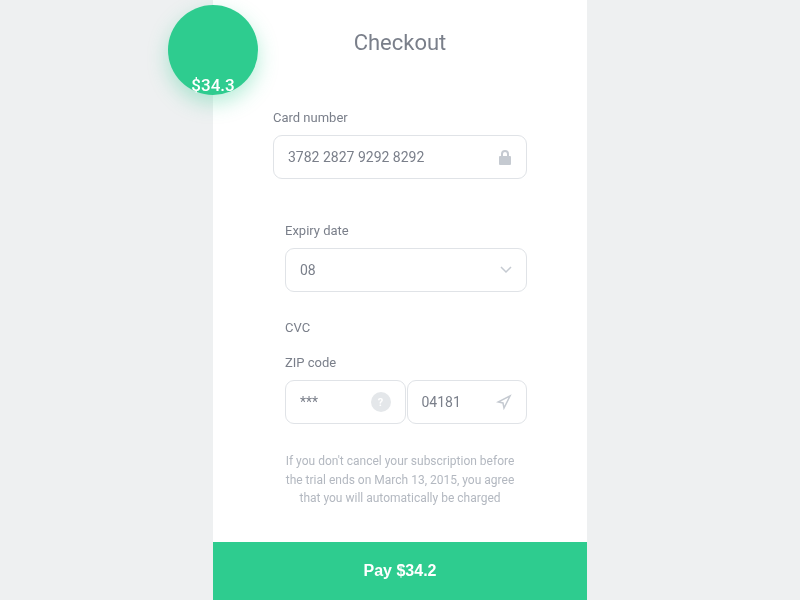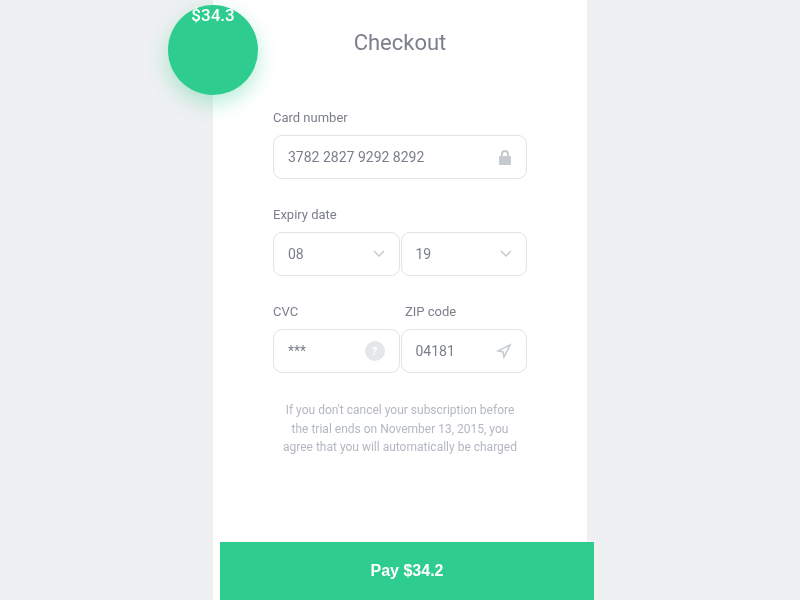--- a/index.html
+++ b/index.html
@@ -23,21 +23,21 @@
     }
     .price-badge {
       position: absolute;
       top: 5px;
       left: -45px;
       width: 90px;
       height: 90px;
       background: #2ecc8f;
       border-radius: 50%;
       display: flex;
-      align-items: flex-start;
+      align-items: flex-end;
       justify-content: center;
       color: #fff;
       font-size: 17px;
       font-weight: 500;
       box-shadow: 0 8px 20px rgba(46, 204, 143, 0.35);
     }
     .content {
       padding: 30px 60px 0 60px;
       flex: 1;
     }
@@ -68,30 +68,31 @@
     .field-value {
       flex: 1;
       font-size: 14px;
       color: #7a7f8a;
       font-weight: 400;
       border: none;
       outline: none;
       background: transparent;
     }
     .field-group {
-      margin-bottom: 28px;
+      margin-bottom: 44px;
     }
     .row {
       display: flex;
       gap: 1px;
     }
-    .row-wrap { margin-bottom: 28px; }
+    .row-wrap { margin-bottom: 28px; margin-left: 12px; }
     .row-labels {
       display: flex;
       gap: 10px;
+      flex-direction: column;
     }
     .row-labels > div { flex: 1; }
     .icon-slot {
       display: flex;
       align-items: center;
       justify-content: center;
       color: #c5cad1;
     }
     .lock-icon svg { width: 14px; height: 16px; }
     .chevron-icon svg { width: 12px; height: 8px; }
@@ -120,21 +121,20 @@
       background: #2ecc8f;
       color: #fff;
       display: flex;
       align-items: center;
       justify-content: center;
       font-size: 16px;
       font-weight: 600;
       cursor: pointer;
       border: none;
       width: 100%;
-      margin-left: 7px;
     }
   </style>
 </head>
 <body>
 
 <div class="card">
 
   <div class="price-badge">
     <span>$34.3</span>
   </div>
@@ -152,28 +152,20 @@
             </svg>
         </span>
       </div>
     </div>
 
     <div class="row-wrap">
       <span class="label">Expiry date</span>
       <div class="row">
         <div class="field" style="flex:1">
           <span class="field-value">08</span>
-          <span class="icon-slot chevron-icon">
-            <svg viewBox="0 0 12 8" fill="none" stroke="currentColor" stroke-width="1.5">
-                <path d="M1 1l5 5 5-5"></path>
-              </svg>
-          </span>
-        </div>
-        <div class="field" style="flex:1">
-          <span class="field-value">19</span>
           <span class="icon-slot chevron-icon">
             <svg viewBox="0 0 12 8" fill="none" stroke="currentColor" stroke-width="1.5">
                 <path d="M1 1l5 5 5-5"></path>
               </svg>
           </span>
         </div>
       </div>
     </div>
 
     <div class="row-wrap">
@@ -194,19 +186,19 @@
           <span class="field-value">04181</span>
           <span class="icon-slot locate-icon">
             <svg viewBox="0 0 16 16" fill="none" stroke="currentColor" stroke-width="1.5">
                 <path d="M14 2L2 8l5 1 1 5 6-12z"></path>
               </svg>
           </span>
         </div>
       </div>
     </div>
 
-    <p class="disclaimer">If you don't cancel your subscription before the trial ends on November 13, 2015, you agree that you will automatically be charged</p>
+    <p class="disclaimer">If you don't cancel your subscription before the trial ends on March 13, 2015, you agree that you will automatically be charged</p>
   </div>
 
   <button class="pay-button">
     <span>Pay $34.2</span>
   </button>
 </div>
 
 </body></html>

